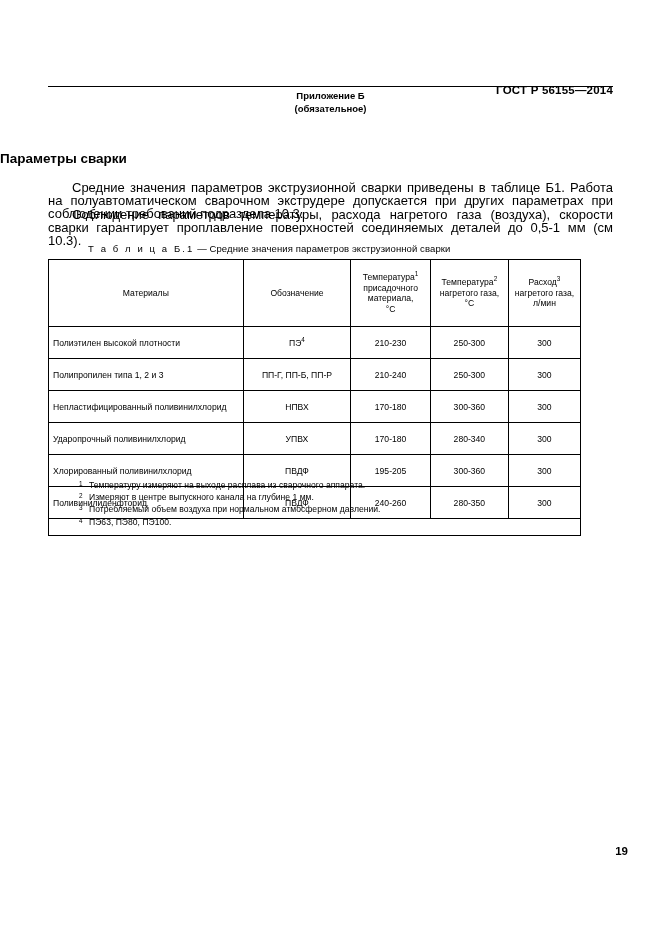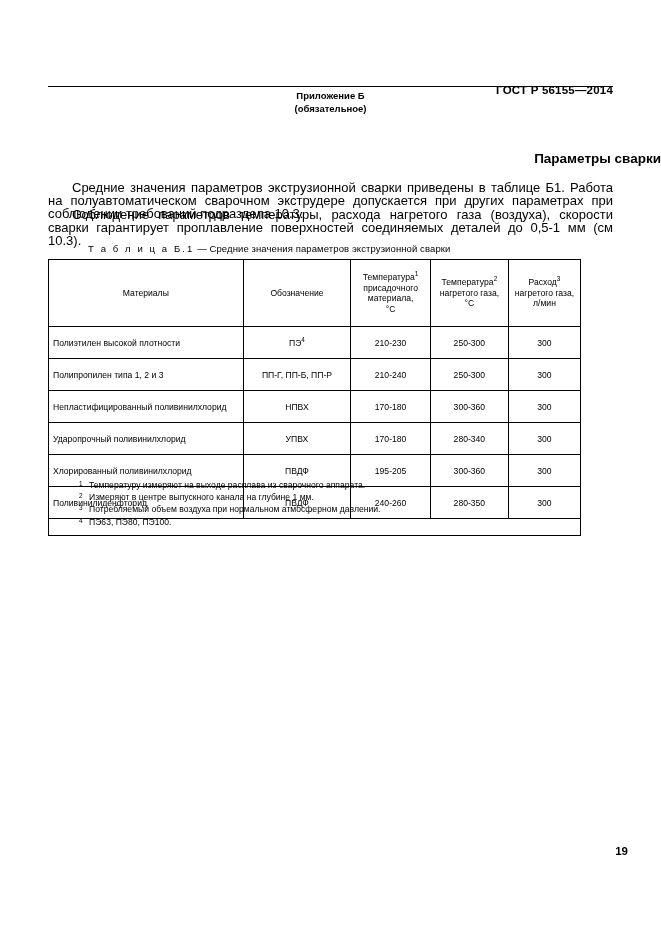--- a/index.html
+++ b/index.html
@@ -47,21 +47,21 @@
     font-size: 9.5px;
     font-weight: bold;
     line-height: 12.5px;
   }
   .annex-block div { display: block; }
   .doc-title {
     position: absolute;
     left: 0;
     top: 151px;
     width: 661px;
-    text-align: right;
+    text-align: left;
     font-size: 13.5px;
     font-weight: bold;
   }
   .para {
     position: absolute;
     left: 48px;
     width: 565px;
     font-size: 13px;
     line-height: 13.2px;
     text-align: justify;

